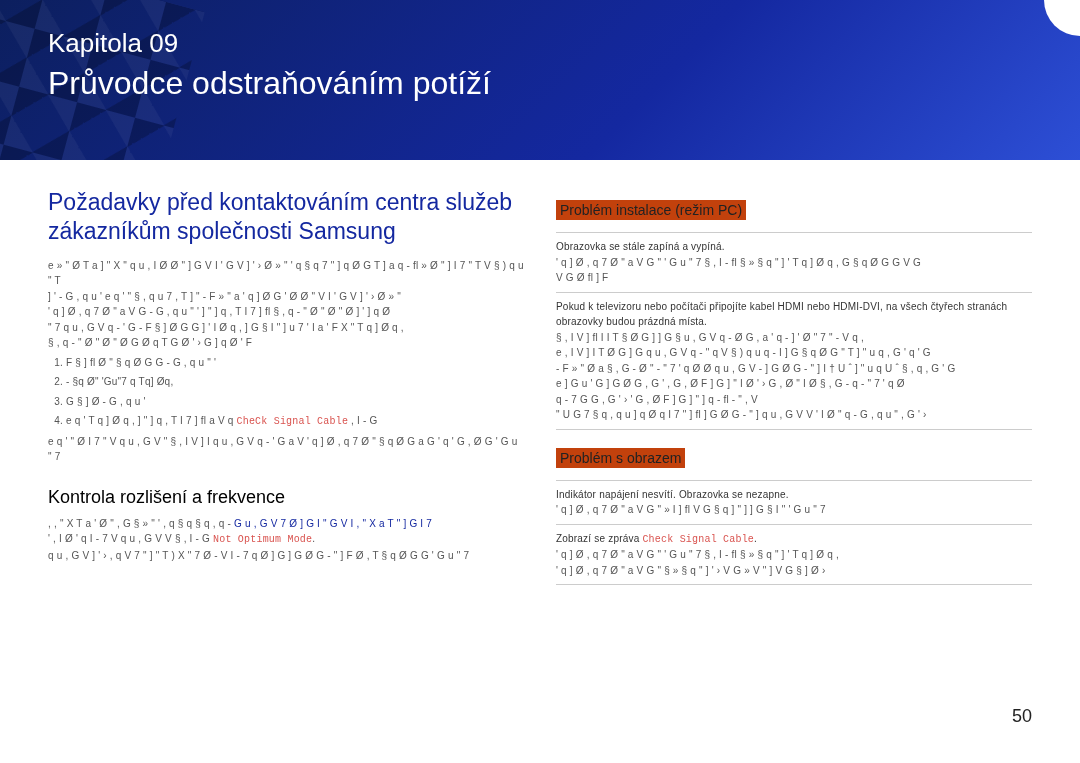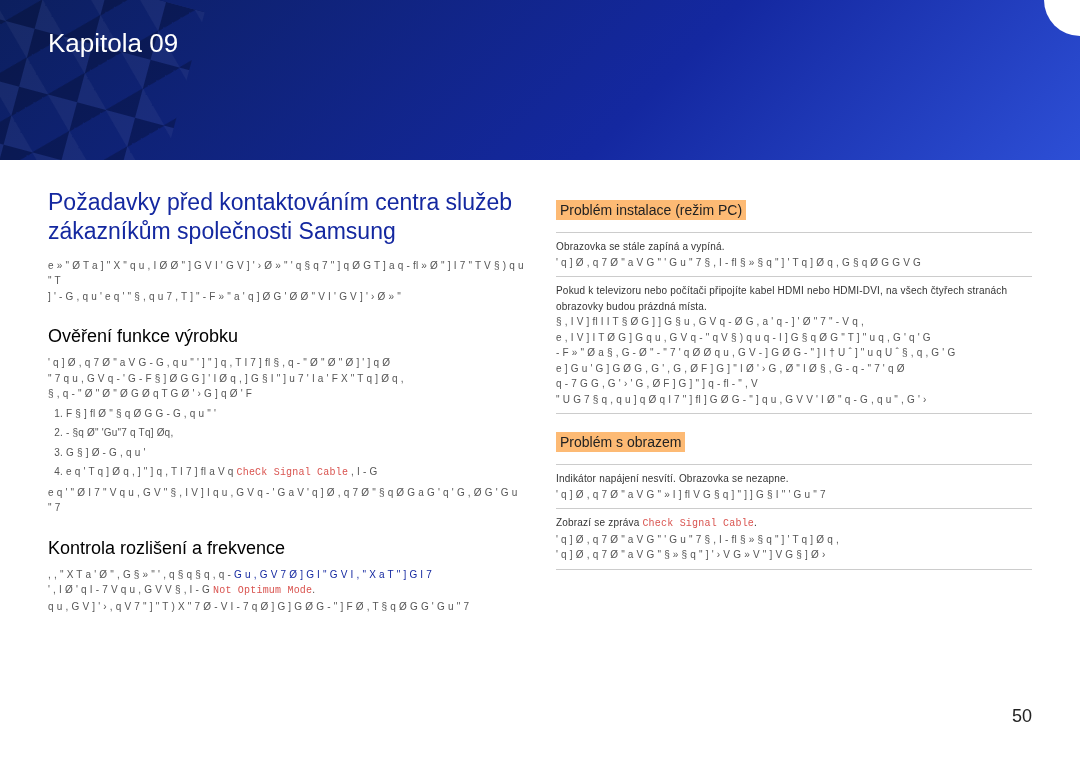--- a/index.html
+++ b/index.html
@@ -72,21 +72,21 @@
 
 .h3-black {
   font-size: 18px;
   font-weight: 400;
   margin-top: 22px;
   margin-bottom: 8px;
 }
 
 .h4-highlight {
   display: inline-block;
-  background: #fdba74;
+  background: #c2410c;
   color: #222;
   font-size: 14px;
   padding: 2px 4px;
   margin-top: 12px;
   margin-bottom: 6px;
 }
 
 .garbled, .body-text {
   font-size: 10px;
   line-height: 1.55;
@@ -113,32 +113,32 @@
   color: #222;
 }
 </style>
 </head>
 <body>
 
 <div class="header-band">
   <div class="header-corner"></div>
   <div class="header-text">
     <div class="chapter-label">Kapitola  09</div>
+    <div class="chapter-title">Průvodce odstraňováním potíží</div>
   </div>
 </div>
 
 <div class="content">
 
   <div class="col">
     <div class="h2-blue">Požadavky před kontaktováním centra služeb zákazníkům společnosti Samsung</div>
 
     <div class="garbled">e » "   Ø   T a   ] " X       "   q u , I Ø   Ø "   ] G   V I ' G V ]     ' ›     Ø » "         ' q     § q 7 "   ] q   Ø       G T     ]   a   q - fl » Ø "   ] I   7 "           T   V § )     q u " T</div>
     <div class="garbled">]   '     - G , q u '       e q   '       "   § , q u 7 , T   ] " - F » "     a   ' q ] Ø G ' Ø     Ø "   V I ' G V ]     ' ›     Ø » "</div>
 
-    <div class="h3-black">Ověření funkce výrobku</div>
     <div class="garbled">' q ] Ø , q 7     Ø " a   V   G   - G , q u " '         ]       "   ] q , T I 7 ] fl       § , q -   "   Ø "   Ø "   Ø       ] '   ] q   Ø</div>
     <div class="garbled">"   7   q u , G V q -   '  G  - F §     ] Ø G   G       ]   ' I Ø q ,   ] G § I   " ]       u 7   ' I a       '  F X     "   T q ]   Ø q ,</div>
     <div class="garbled">§ , q -   "   Ø "   Ø "   Ø   G   Ø q T G Ø     ' ›       G   ] q   Ø   '  F</div>
 
     <ol class="garbled">
       <li>F § ] fl Ø "   § q     Ø G     G   - G , q u " '</li>
       <li>- §q  Ø"  'Gu"7 q Tq]  Øq,</li>
       <li>G § ]   Ø    - G , q u '</li>
       <li>
         <span>e q   '       T q ]   Ø q ,       ]       "   ] q , T I 7 ] fl a   V q</span>
@@ -159,20 +159,21 @@
     <div class="garbled">q u , G V ] ' ›     , q V 7   "   ]       "   T ) X "   7       Ø   -   V I -     7 q   Ø     ] G   ] G   Ø G -   " ]       F   Ø , T     § q     Ø G       G       ' G  u " 7</div>
   </div>
 
   <div class="col">
 
     <div><span class="h4-highlight">Problém instalace (režim PC)</span></div>
 
     <hr class="rule-sep">
     <div class="body-text">Obrazovka se stále zapíná a vypíná.</div>
     <div class="garbled">' q ] Ø , q 7     Ø " a   V   G       "   ' G u " 7     § , I - fl   § »   § q   " ]   '   T q ]   Ø q ,     G   § q       Ø G       G   V   G</div>
+    <div class="garbled">V   G       Ø fl  ]  F</div>
     <hr class="rule-sep">
     <div class="body-text">Pokud k televizoru nebo počítači připojíte kabel HDMI nebo HDMI-DVI, na všech čtyřech stranách obrazovky budou prázdná místa.</div>
     <div class="garbled">§ ,  I  V   ] fl   I  I  T        § Ø  G  ]  ] G   §  u ,  G  V  q    - Ø  G ,   a        '   q   -               ] '       Ø " 7 " -   V q ,</div>
     <div class="garbled">e , I V   ] I   T     Ø G   ] G   q u , G V q -       "         q   V § )   q u q - I ] G   § q     Ø G   " T   ] " u q     , G     ' q   ' G</div>
     <div class="garbled">- F » "       Ø a     § , G - Ø "     - " 7   ' q   Ø   Ø   q u , G V     -   ] G   Ø G -   " ]     I   † U   ˆ   ] " u q   U   ˆ   § , q     , G     '  G</div>
     <div class="garbled">e     ] G u       ' G   ] G   Ø G     , G       '   , G , Ø F   ] G   ] "       I   Ø     ' › G , Ø     "   I   Ø       § , G - q     - " 7   ' q   Ø</div>
     <div class="garbled">q -  7 G   G         , G       ' ›     ' G , Ø F   ] G   ] "   ]   q -  fl         -   " ,  V</div>
     <div class="garbled">"  U  G 7       § q   , q u ] q   Ø     q   I 7 "   ]   fl   ] G   Ø G   -   " ]       q u , G V       V   '  I Ø "   q     - G , q u   "       , G         ' ›</div>
     <hr class="rule-sep">
 

